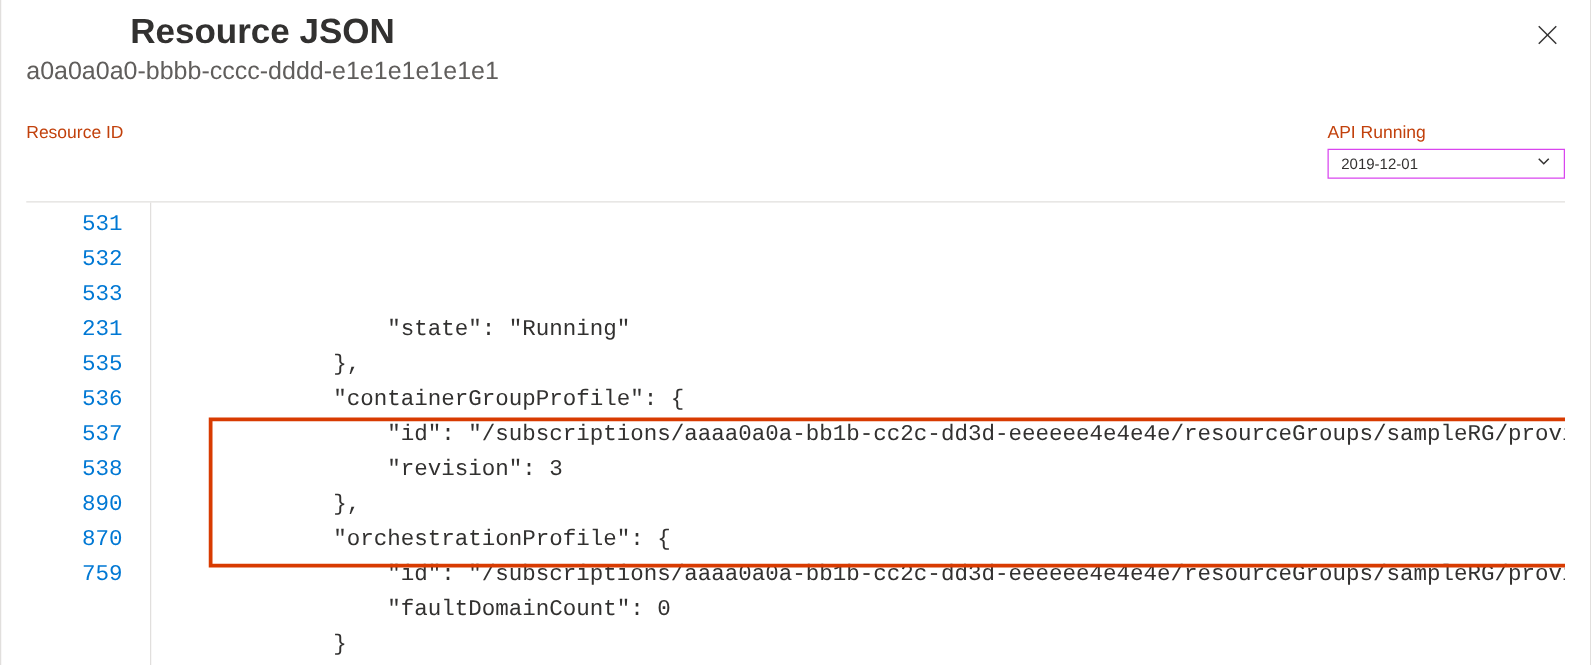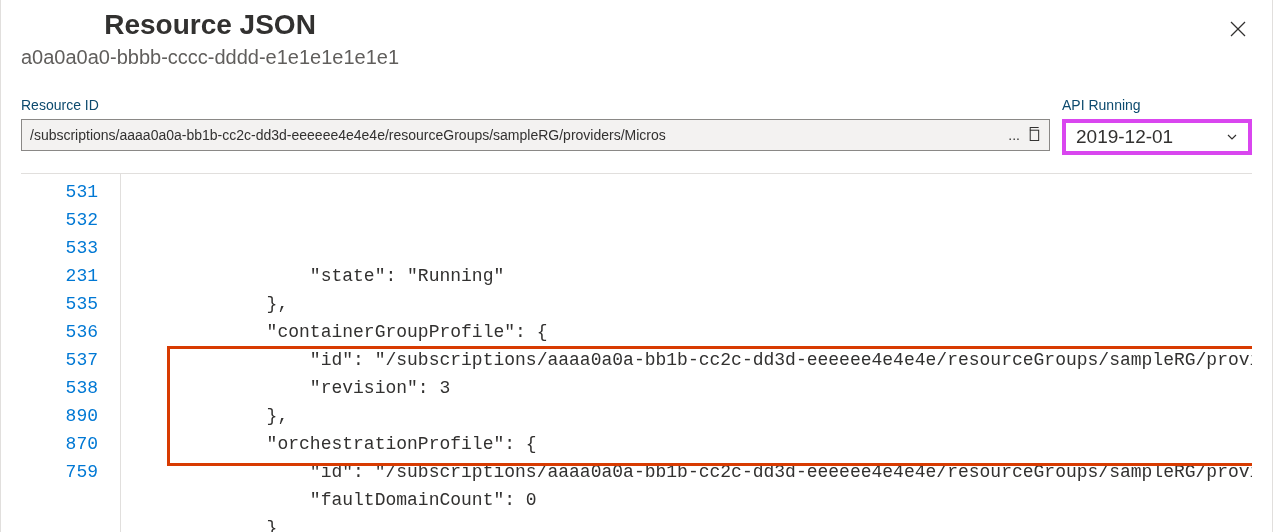--- a/index.html
+++ b/index.html
@@ -57,21 +57,21 @@
       gap: 4px;
     }
     .field-group.resource-id {
       flex: 1;
     }
     .field-group.api-version {
       width: 190px;
     }
     .field-label {
       font-size: 14px;
-      color: #0c4a6e;
+      color: #c2410c;
       margin-bottom: 2px;
     }
     .resource-id-box {
       display: flex;
       align-items: center;
       background: #f3f2f1;
       border: 1px solid #8a8886;
       height: 32px;
       padding: 0 8px;
       font-size: 14px;
@@ -90,24 +90,24 @@
     .copy-icon {
       flex-shrink: 0;
       cursor: pointer;
       color: #323130;
     }
     .dropdown {
       display: flex;
       align-items: center;
       justify-content: space-between;
       background: #ffffff;
-      border: 4px solid #d946ef;
-      height: 36px;
+      border: 1px solid #d946ef;
+      height: 24px;
       padding: 0 10px;
-      font-size: 19px;
+      font-size: 12px;
       cursor: pointer;
     }
     .chevron {
       color: #323130;
     }
     .code-area {
       margin-top: 18px;
       display: flex;
       border-top: 1px solid #e1dfdd;
       font-family: Consolas, "Courier New", monospace;
@@ -162,30 +162,20 @@
       <svg width="16" height="16" viewBox="0 0 16 16" fill="none" stroke="currentColor" stroke-width="1.2">
         <line x1="1" y1="1" x2="15" y2="15"></line>
         <line x1="15" y1="1" x2="1" y2="15"></line>
       </svg>
     </button>
   </div>
 
   <div class="fields-row">
     <div class="field-group resource-id">
       <label class="field-label">Resource ID</label>
-      <div class="resource-id-box">
-        <span class="resource-id-text">/subscriptions/aaaa0a0a-bb1b-cc2c-dd3d-eeeeee4e4e4e/resourceGroups/sampleRG/providers/Micros</span>
-        <span class="ellipsis">...</span>
-        <span class="copy-icon">
-          <svg width="15" height="15" viewBox="0 0 16 16" fill="none" stroke="currentColor" stroke-width="1.1">
-            <rect x="4.5" y="4.5" width="9" height="11"></rect>
-            <path d="M4.5 4.5 V 1.5 H 13.5"></path>
-          </svg>
-        </span>
-      </div>
     </div>
     <div class="field-group api-version">
       <label class="field-label">API Running</label>
       <div class="dropdown">
         <span>2019-12-01</span>
         <span class="chevron">
           <svg width="12" height="12" viewBox="0 0 12 12" fill="none" stroke="currentColor" stroke-width="1.2">
             <polyline points="2,4 6,8 10,4"></polyline>
           </svg>
         </span>

